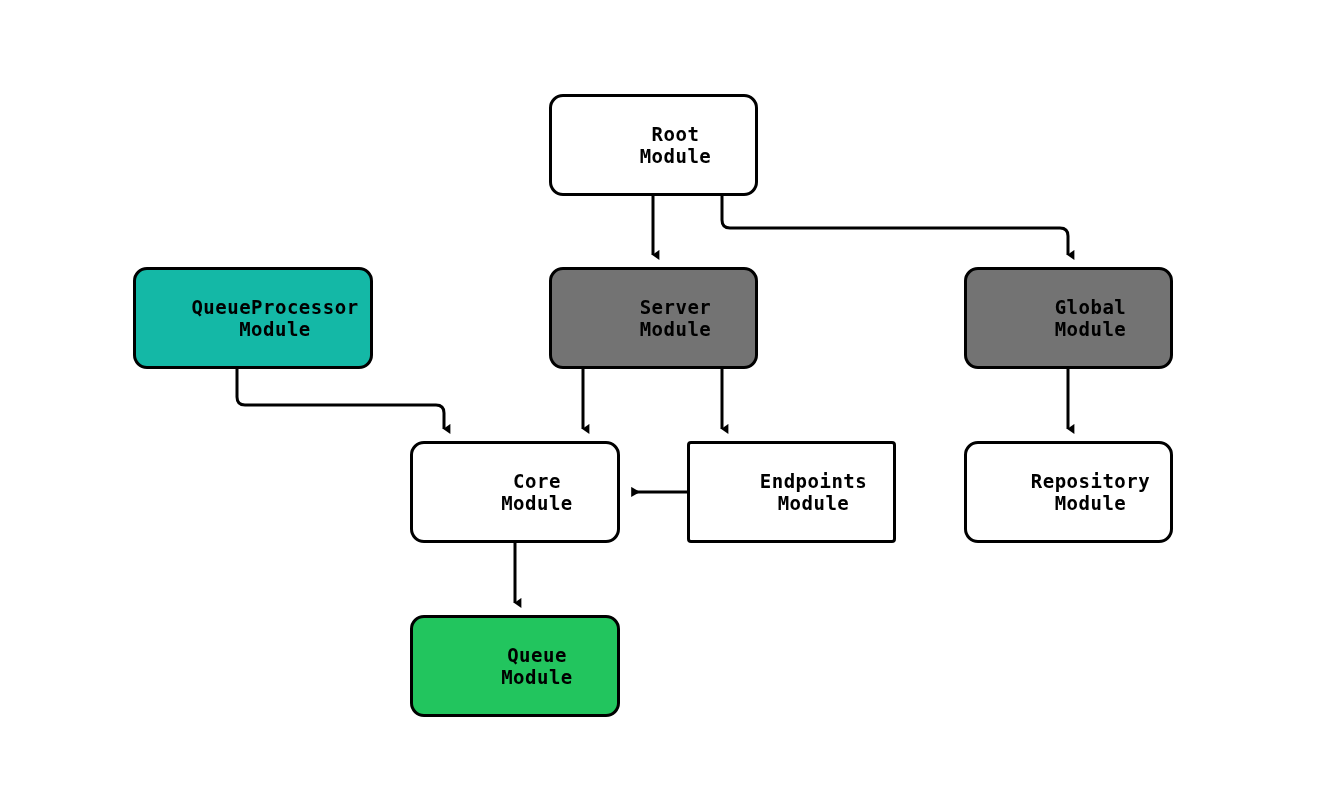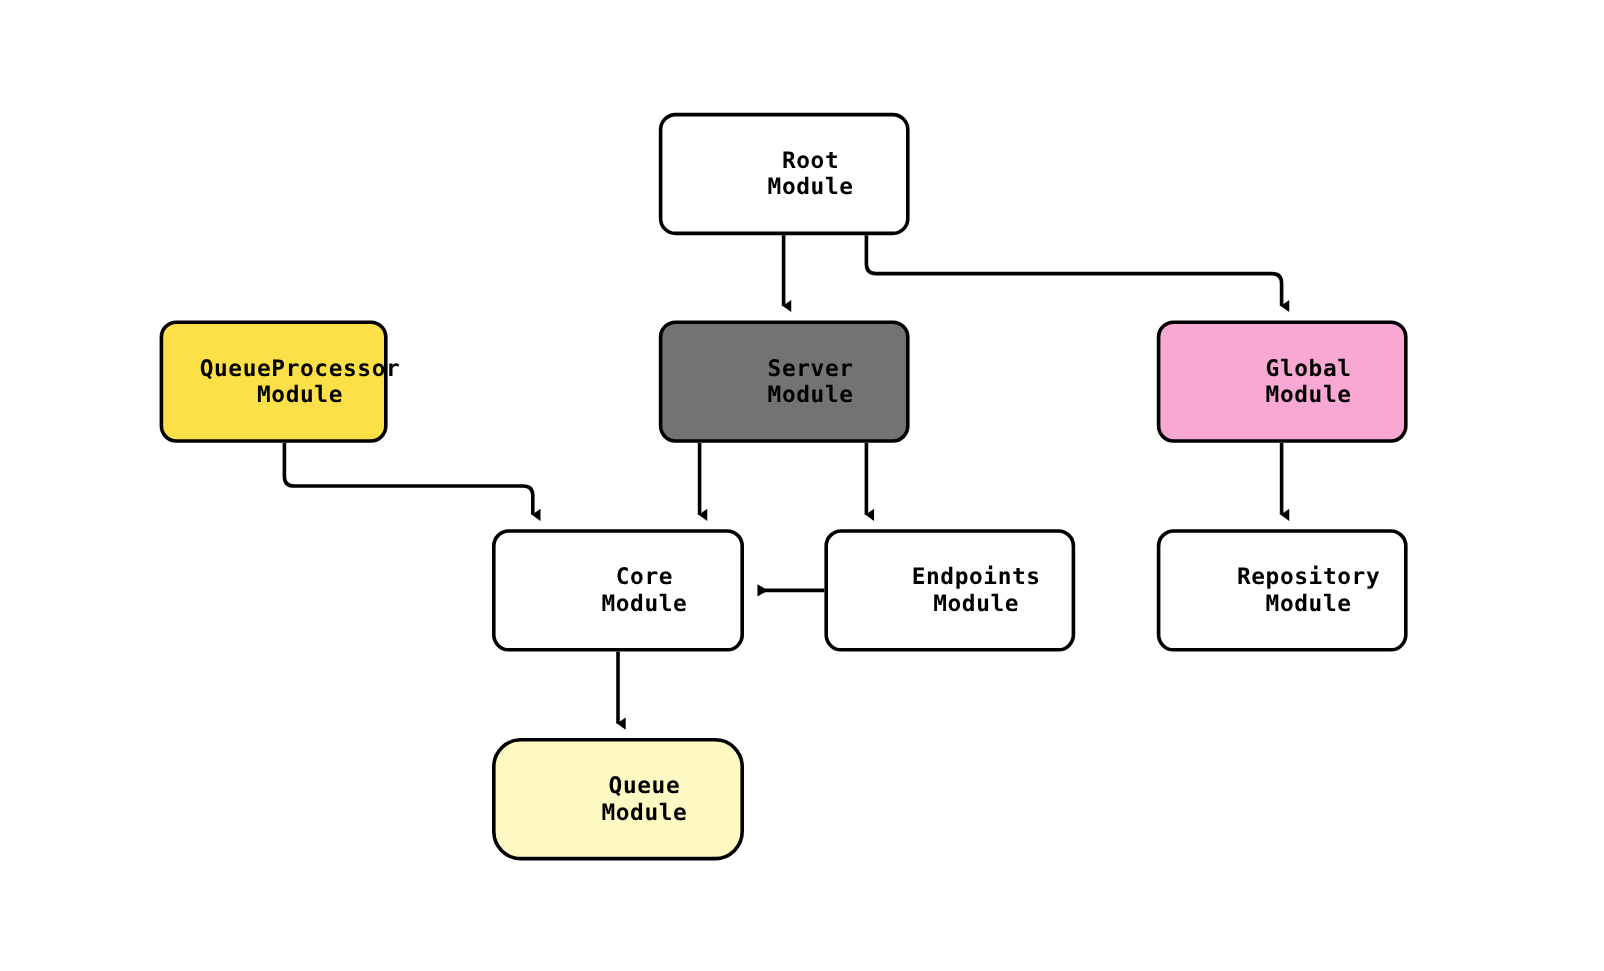--- a/index.html
+++ b/index.html
@@ -97,48 +97,48 @@
     <g>
       <path d="M 515 543 L 515 603" fill="none" stroke="#000000" stroke-width="3" marker-end="url(#arrowhead-down)"></path>
     </g>
   </svg>
 
   <div class="node" id="node-root" style="left: 549px; top: 94px; width: 209px; height: 102px; border-color: rgb(0, 0, 0); border-width: 3px; border-radius: 14px; background: rgb(255, 255, 255);">
     <div class="node-label">Root
 Module</div>
   </div>
 
-  <div class="node" id="node-queueprocessor" style="left: 133px; top: 267px; width: 190px; height: 102px; border-color: rgb(0, 0, 0); border-width: 3px; border-radius: 14px; background: #fde047;">
+  <div class="node" id="node-queueprocessor" style="left: 133px; top: 267px; width: 240px; height: 102px; border-color: rgb(0, 0, 0); border-width: 3px; border-radius: 14px; background: #14b8a6;">
     <div class="node-label">QueueProcessor
 Module</div>
   </div>
 
   <div class="node" id="node-server" style="left: 549px; top: 267px; width: 209px; height: 102px; border-color: rgb(0, 0, 0); border-width: 3px; border-radius: 14px; background: #737373;">
     <div class="node-label">Server
 Module</div>
   </div>
 
-  <div class="node" id="node-global" style="left: 964px; top: 267px; width: 209px; height: 102px; border-color: rgb(0, 0, 0); border-width: 3px; border-radius: 14px; background: #f9a8d4;">
+  <div class="node" id="node-global" style="left: 964px; top: 267px; width: 209px; height: 102px; border-color: rgb(0, 0, 0); border-width: 3px; border-radius: 14px; background: #737373;">
     <div class="node-label">Global
 Module</div>
   </div>
 
   <div class="node" id="node-core" style="left: 410px; top: 441px; width: 210px; height: 102px; border-color: rgb(0, 0, 0); border-width: 3px; border-radius: 14px; background: rgb(255, 255, 255);">
     <div class="node-label">Core
 Module</div>
   </div>
 
-  <div class="node" id="node-endpoints" style="left: 687px; top: 441px; width: 209px; height: 102px; border-color: rgb(0, 0, 0); border-width: 3px; border-radius: 14px; background: rgb(255, 255, 255);">
+  <div class="node" id="node-endpoints" style="left: 687px; top: 441px; width: 209px; height: 102px; border-color: rgb(0, 0, 0); border-width: 3px; border-radius: 4px; background: rgb(255, 255, 255);">
     <div class="node-label">Endpoints
 Module</div>
   </div>
 
   <div class="node" id="node-repository" style="left: 964px; top: 441px; width: 209px; height: 102px; border-color: rgb(0, 0, 0); border-width: 3px; border-radius: 14px; background: rgb(255, 255, 255); justify-content: center;">
     <div class="node-label">Repository
 Module</div>
   </div>
 
-  <div class="node" id="node-queue" style="left: 410px; top: 615px; width: 210px; height: 102px; border-color: rgb(0, 0, 0); border-width: 3px; border-radius: 24px; background: #fef9c3;">
+  <div class="node" id="node-queue" style="left: 410px; top: 615px; width: 210px; height: 102px; border-color: rgb(0, 0, 0); border-width: 3px; border-radius: 14px; background: #22c55e;">
     <div class="node-label">Queue
 Module</div>
   </div>
 
 </div>
 
 </body></html>

